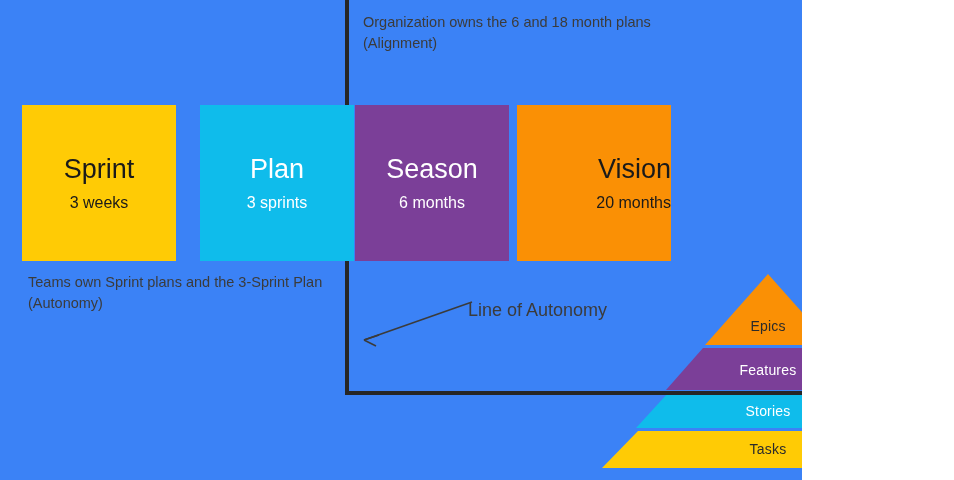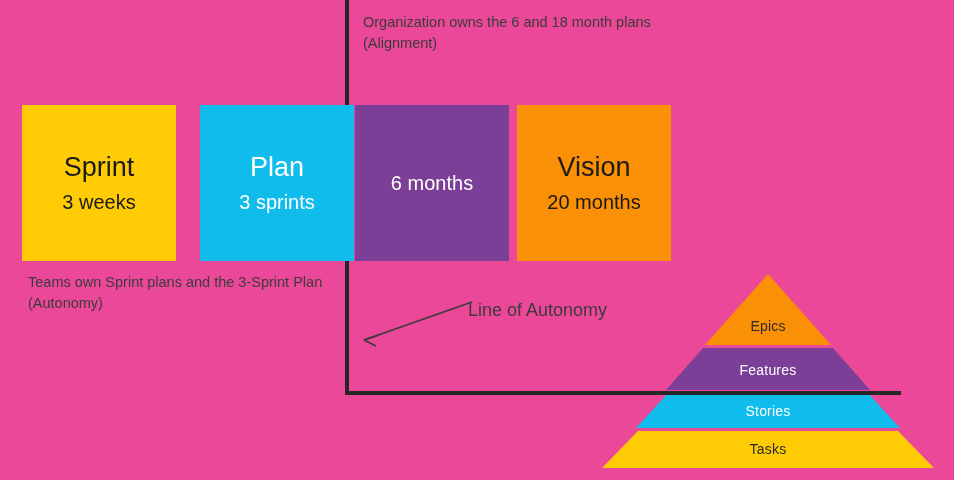--- a/index.html
+++ b/index.html
@@ -7,23 +7,23 @@
     margin: 0;
     padding: 0;
     background: #ffffff;
   }
   body {
     font-family: "Liberation Sans", sans-serif;
     color: #262626;
   }
   #canvas {
     position: relative;
-    width: 954px;
+    width: 802px;
     height: 480px;
-    background: #ec4899;
+    background: #3b82f6;
     overflow: hidden;
   }
 
   
   .axis-vertical {
     position: absolute;
     left: 345px;
     top: 0px;
     width: 4px;
     height: 395px;
@@ -51,29 +51,29 @@
     box-sizing: border-box;
   }
   .card .card-title {
     font-size: 27px;
     font-weight: 400;
     line-height: 1.1;
     margin-bottom: 9px;
     white-space: nowrap;
   }
   .card .card-sub {
-    font-size: 20px;
+    font-size: 16px;
     font-weight: 400;
     line-height: 1.1;
     white-space: nowrap;
   }
   .card-sprint { left: 22px;  background: #FFCB05; color: #1a1a1a; }
   .card-plan   { left: 200px; background: #0FBCEB; color: #ffffff; }
   .card-season { left: 355px; background: #7B3F98; color: #ffffff; }
-  .card-vision { left: 517px; background: #FA9005; color: #1a1a1a; }
+  .card-vision { left: 517px; background: #FA9005; color: #1a1a1a; align-items: flex-end; }
 
   
   .note {
     position: absolute;
     font-size: 14.5px;
     line-height: 1.45;
     color: #3b3b3b;
     white-space: pre-line;
   }
   .note-alignment { left: 363px; top: 12px; width: 330px; }
@@ -132,20 +132,21 @@
     <div class="card-title">Sprint</div>
     <div class="card-sub">3 weeks</div>
   </div>
 
   <div class="card card-plan">
     <div class="card-title">Plan</div>
     <div class="card-sub">3 sprints</div>
   </div>
 
   <div class="card card-season">
+    <div class="card-title">Season</div>
     <div class="card-sub">6 months</div>
   </div>
 
   <div class="card card-vision">
     <div class="card-title">Vision</div>
     <div class="card-sub">20 months</div>
   </div>
 
   <div class="note note-autonomy">Teams own Sprint plans and the 3-Sprint Plan
 (Autonomy)</div>

